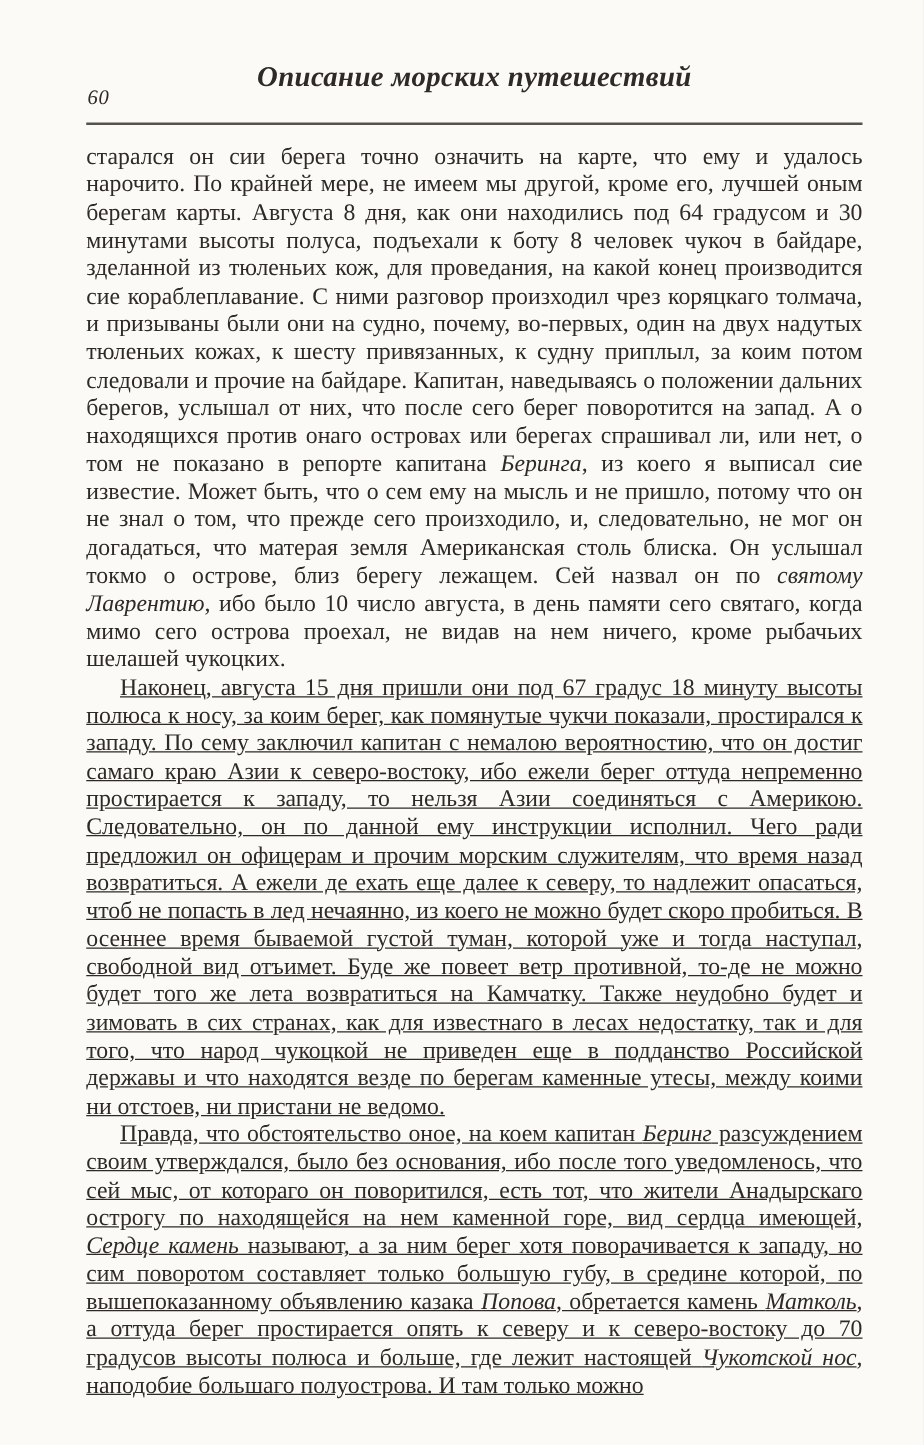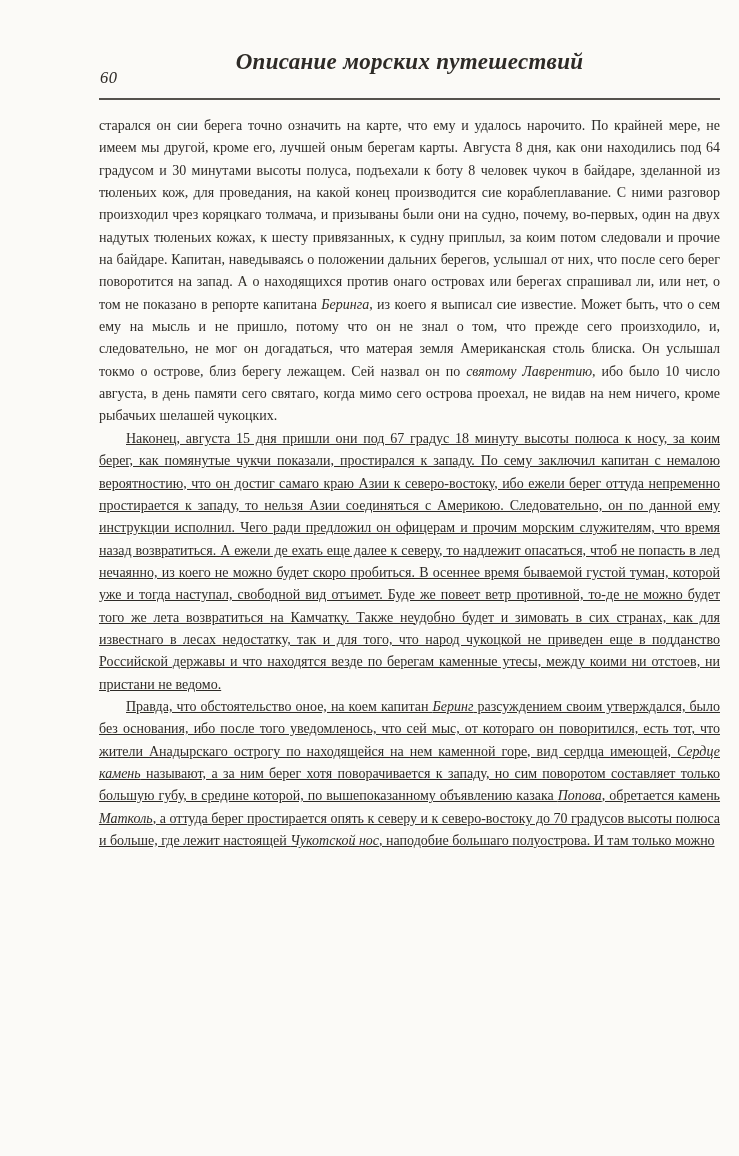--- a/index.html
+++ b/index.html
@@ -15,21 +15,20 @@
     background: #fbfaf7;
     overflow: hidden;
     font-family: "Liberation Serif", "DejaVu Serif", serif;
     color: #2e2b27;
   }
   .content {
     position: absolute;
     left: 69px;
     top: 56px;
     width: 621px;
-    margin-left: 30px;
   }
   .running-header {
     position: relative;
     height: 32px;
     padding-bottom: 10px;
     border-bottom: 2px solid #55524d;
   }
   .page-number {
     position: absolute;
     left: 1px;
@@ -44,21 +43,21 @@
     right: 0;
     bottom: 23px;
     text-align: center;
     font-style: italic;
     font-weight: bold;
     font-size: 23px;
     letter-spacing: 0.3px;
   }
   .body-text {
     margin-top: 15px;
-    font-size: 14px;
+    font-size: 19px;
     line-height: 22.35px;
     text-align: justify;
   }
   .body-text p {
     margin: 0;
     padding: 0;
   }
   .body-text p.indented {
     text-indent: 27px;
     text-decoration: underline;

